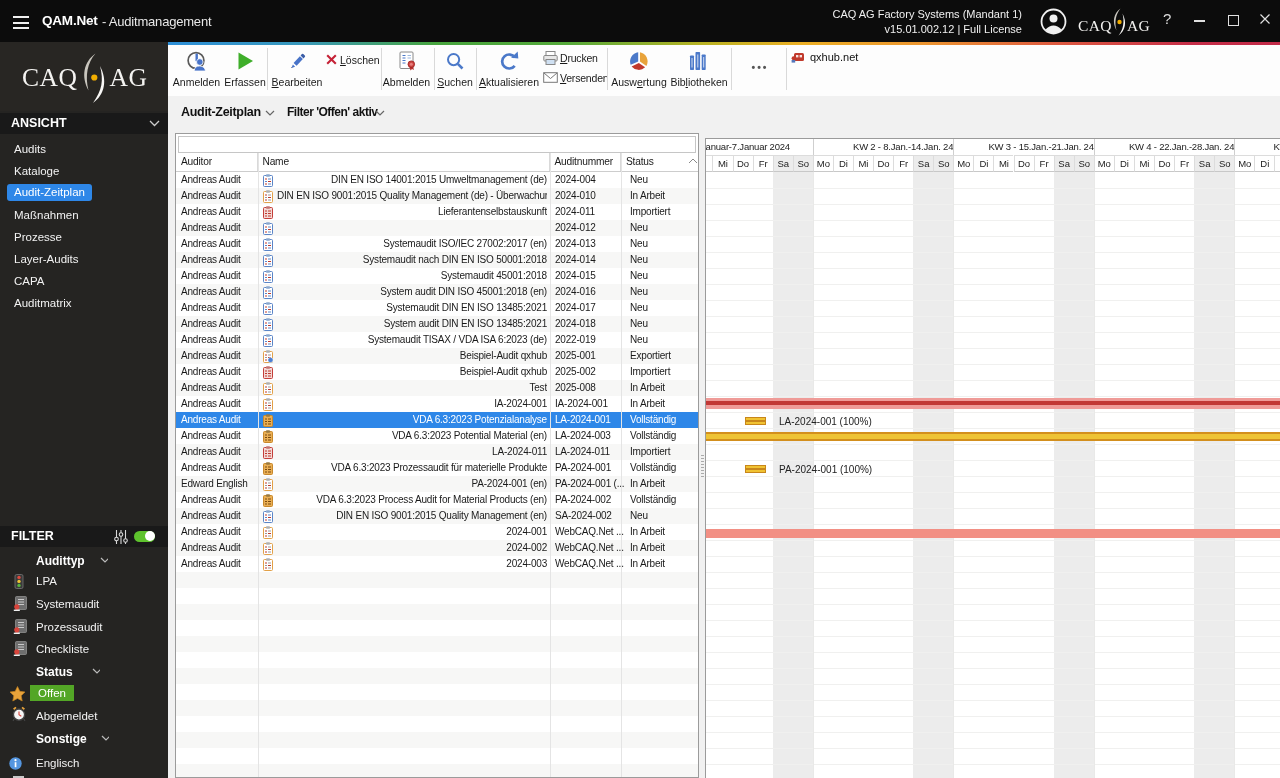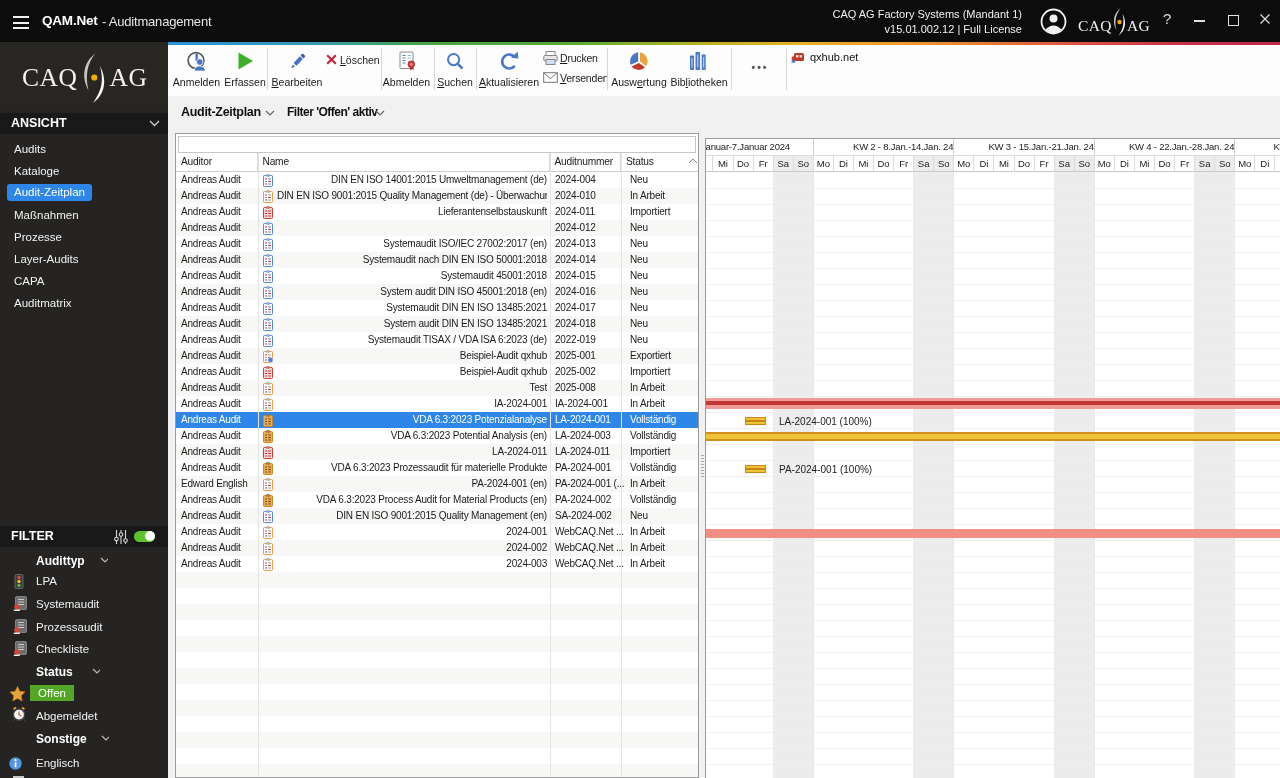--- a/index.html
+++ b/index.html
@@ -567,21 +567,21 @@
           <svg class="cic" viewBox="0 0 10 13">
             <rect x="0.5" y="1.5" width="9" height="11" rx="1" fill="#eaaf54" stroke="#c8882b"></rect>
             <rect x="3" y="0.3" width="4" height="2.4" rx="0.8" fill="#9a7a40"></rect>
             <path d="M2 5h2" stroke="#7a4a10" stroke-width="1"></path>
             <path d="M5 5h3" stroke="#7a4a10" stroke-width="1"></path>
             <path d="M2 7.5h2" stroke="#7a4a10" stroke-width="1"></path>
             <path d="M5 7.5h3" stroke="#7a4a10" stroke-width="1"></path>
             <path d="M2 10h2" stroke="#7a4a10" stroke-width="1"></path>
             <path d="M5 10h3" stroke="#7a4a10" stroke-width="1"></path>
           </svg>
-          <span class="cn">VDA 6.3:2023 Potential Analysis (en)</span>
+          <span class="cn">VDA 6.3:2023 Potential Material (en)</span>
           <span class="cu">LA-2024-003</span>
           <span class="cs">Vollständig</span>
         </div>
 <div class="trow alt">
           <span class="ca">Andreas Audit</span>
           <svg class="cic" viewBox="0 0 10 13">
             <rect x="0.5" y="1.5" width="9" height="11" rx="1" fill="#f3d9d7" stroke="#c43f3a"></rect>
             <rect x="3" y="0.3" width="4" height="2.4" rx="0.8" fill="#c4736f"></rect>
             <path d="M2 5h2" stroke="#c0392b" stroke-width="1"></path>
             <path d="M5 5h3" stroke="#c0392b" stroke-width="1"></path>

